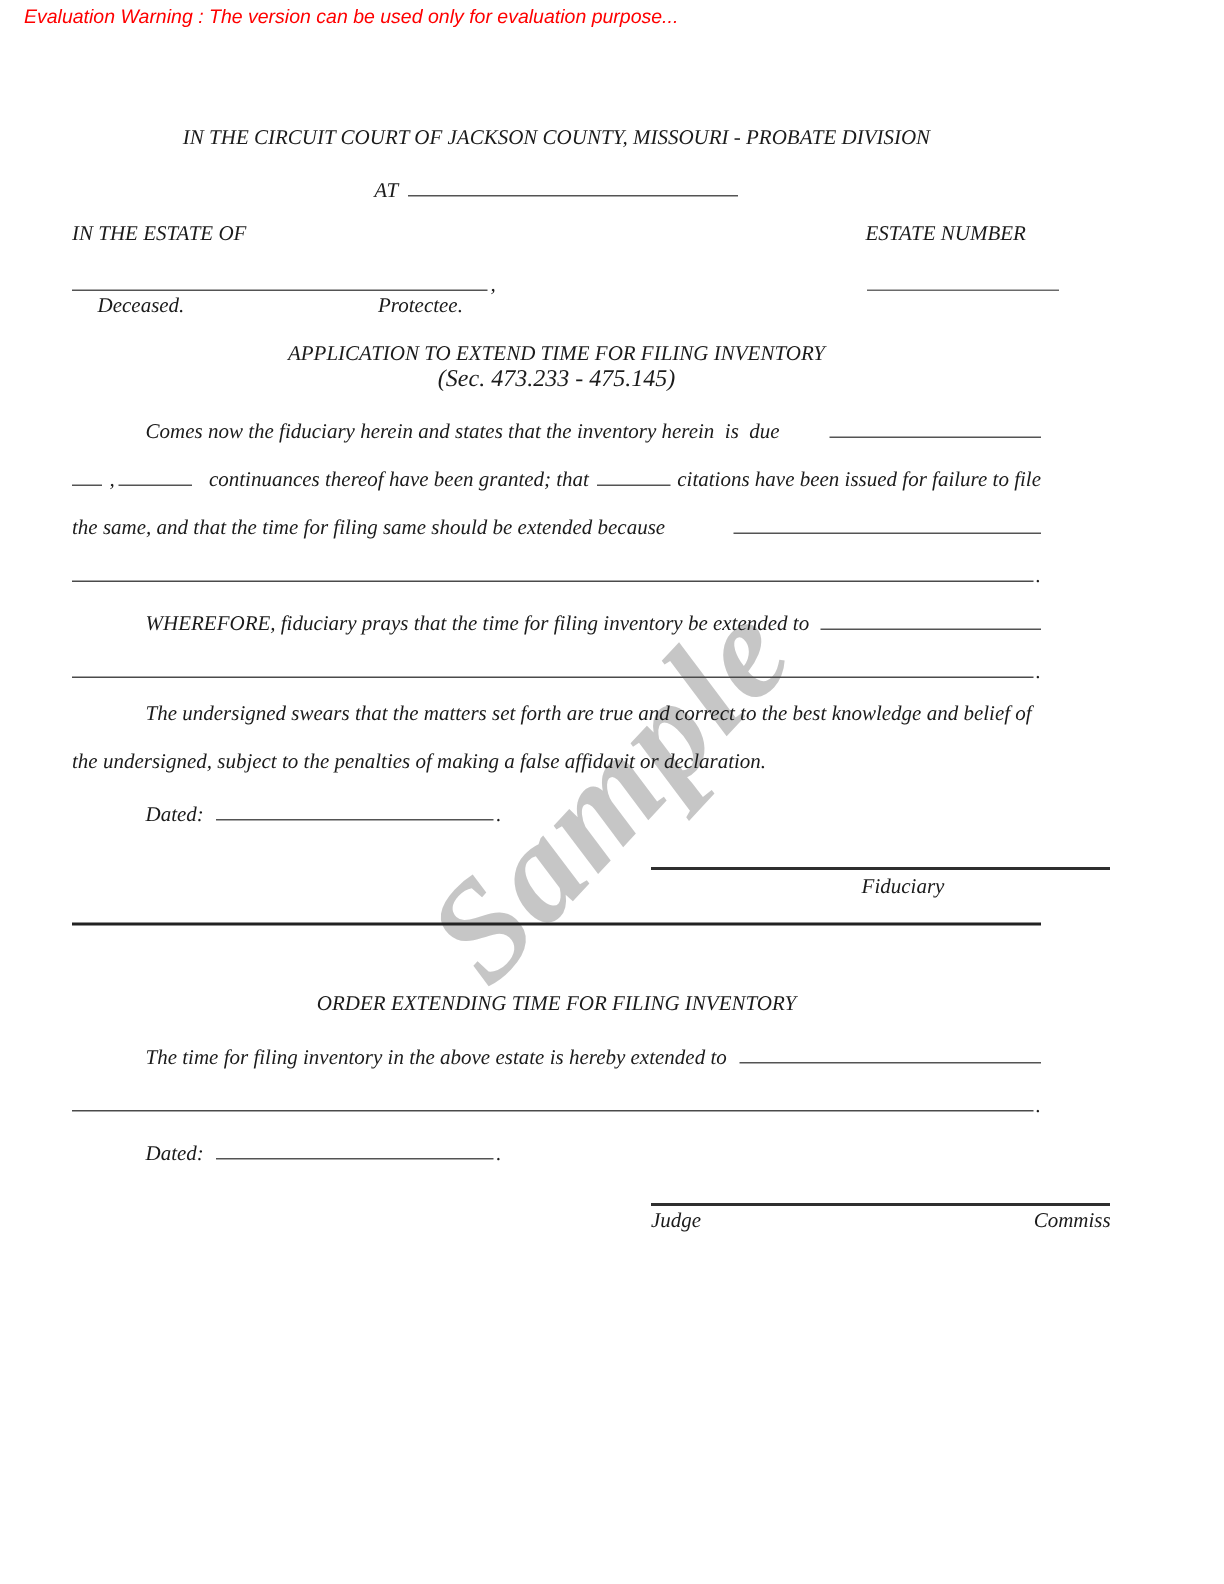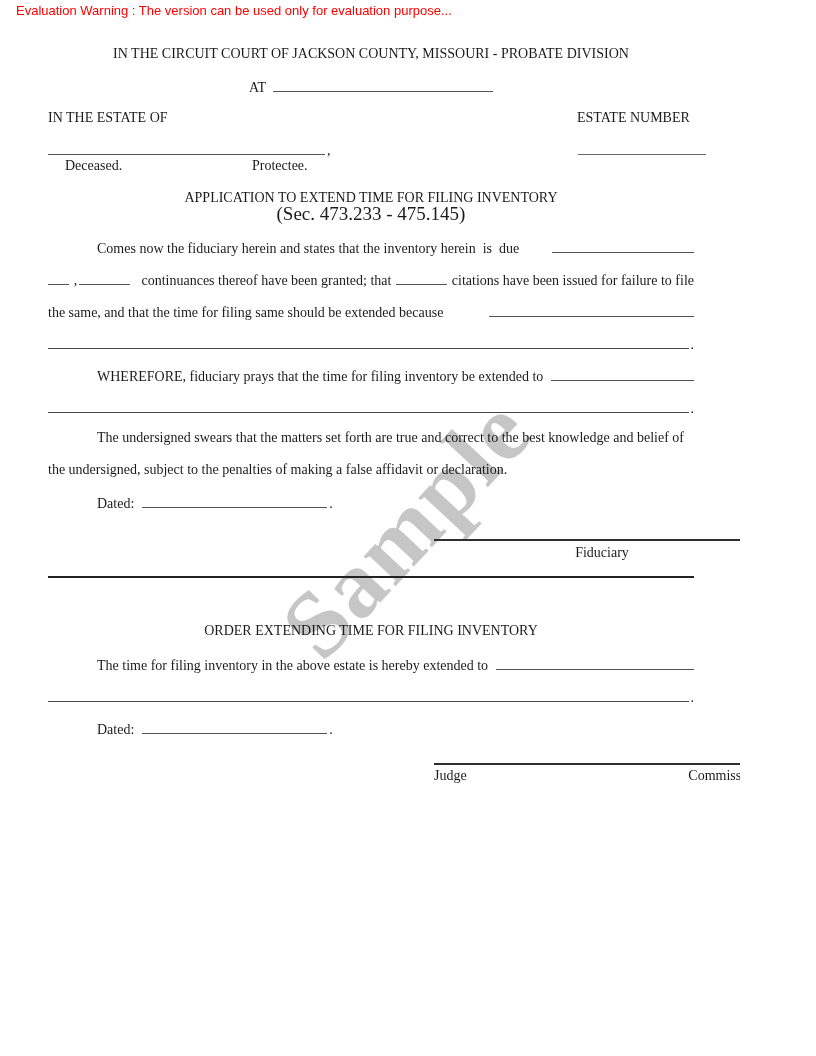--- a/index.html
+++ b/index.html
@@ -4,20 +4,21 @@
 <style>
   html,body{margin:0;padding:0;background:#ffffff;}
   .page{
     position:relative;
     width:740px;height:1056px;
     background:#ffffff;
     font-family:"Liberation Serif","DejaVu Serif",serif;
     color:#1b1b1b;
     font-size:14px;
     overflow:hidden;
+    font-style:italic;
   }
   .row{
     position:absolute;
     left:48px;right:46px;
     line-height:16px;
     height:18px;
     white-space:nowrap;
   }
   .center{text-align:center;}
   .flexrow{display:flex;align-items:baseline;}
@@ -40,21 +41,21 @@
   .watermark{
     position:absolute;
     top:528px;left:406px;
     transform:translate(-50%,-50%) rotate(-47deg);
     font-size:95px;font-weight:bold;
     color:rgba(128,128,128,0.45);
     letter-spacing:2px;
     z-index:0;
     font-family:"Liberation Serif","DejaVu Serif",serif;
   }
-  .z{z-index:1;}
+  .z{z-index:1;margin-top:39px;}
   .abs-label{position:absolute;top:0;}
   .sig-line{
     position:absolute;left:434px;width:336px;height:0;
     border-top:2px solid #2f2f2f;
   }
   .sig-caption{
     position:absolute;left:434px;width:336px;
     line-height:16px;
   }
   .thick-line{
@@ -98,21 +99,21 @@
   </div>
 
   <div class="row z" style="top:158px;">
     <span class="abs-label" style="left:17px;">Deceased.</span>
     <span class="abs-label" style="left:204px;">Protectee.</span>
   </div>
 
   <div class="row center z" style="top:190px;">
     <span>APPLICATION TO EXTEND TIME FOR FILING INVENTORY</span>
   </div>
-  <div class="row center z" style="top:206px;font-size:19px;">
+  <div class="row center z" style="top:206px;font-size:16px;">
     <span>(Sec. 473.233 - 475.145)</span>
   </div>
 
   <div class="row z flexrow" style="top:239px;gap:23px;">
     <span class="indent keepspace">Comes now the fiduciary herein and states that the inventory herein  is  due</span>
     <span class="blank flex1" style="margin-left:10px;"></span>
   </div>
 
   <div class="row z flexrow" style="top:271px;">
     <span class="blank" style="width:23px;"></span>

